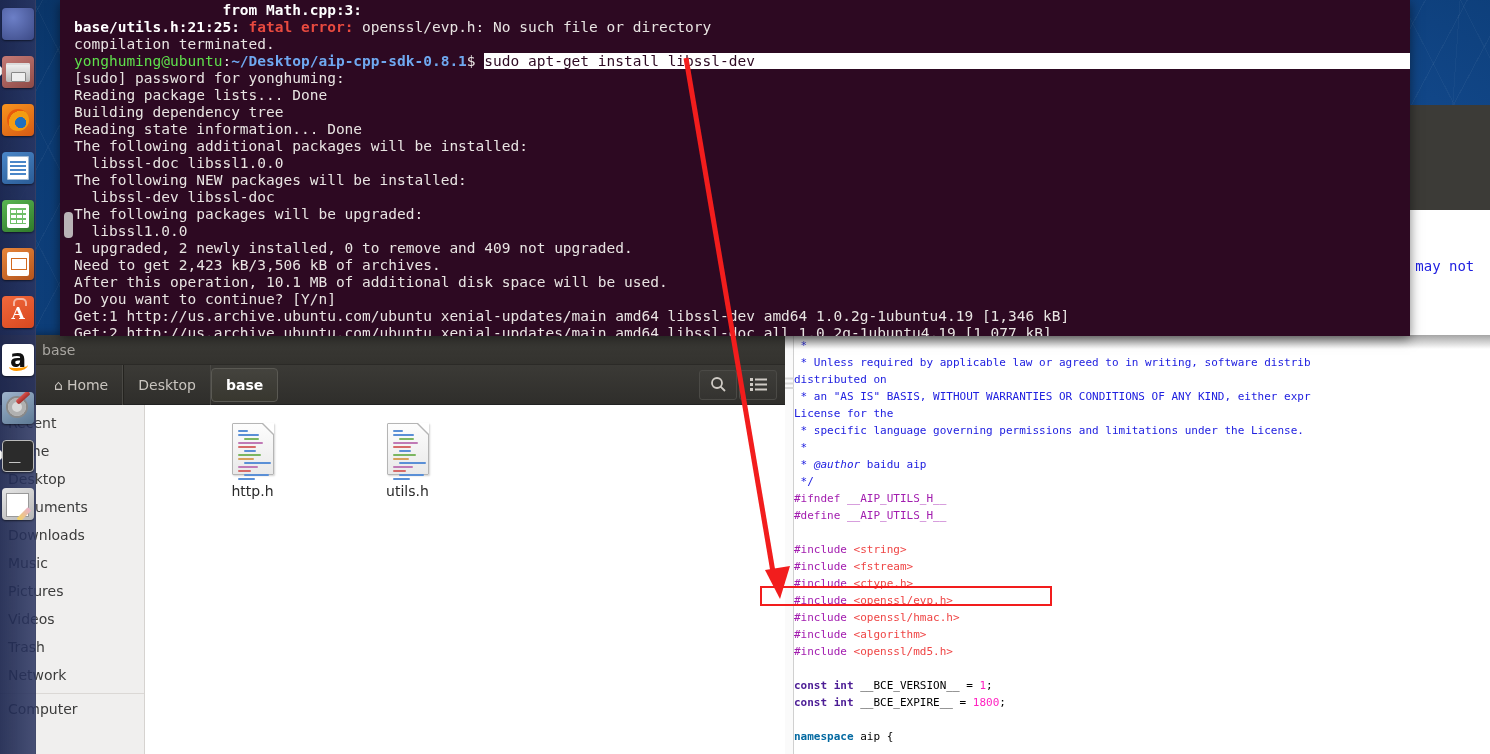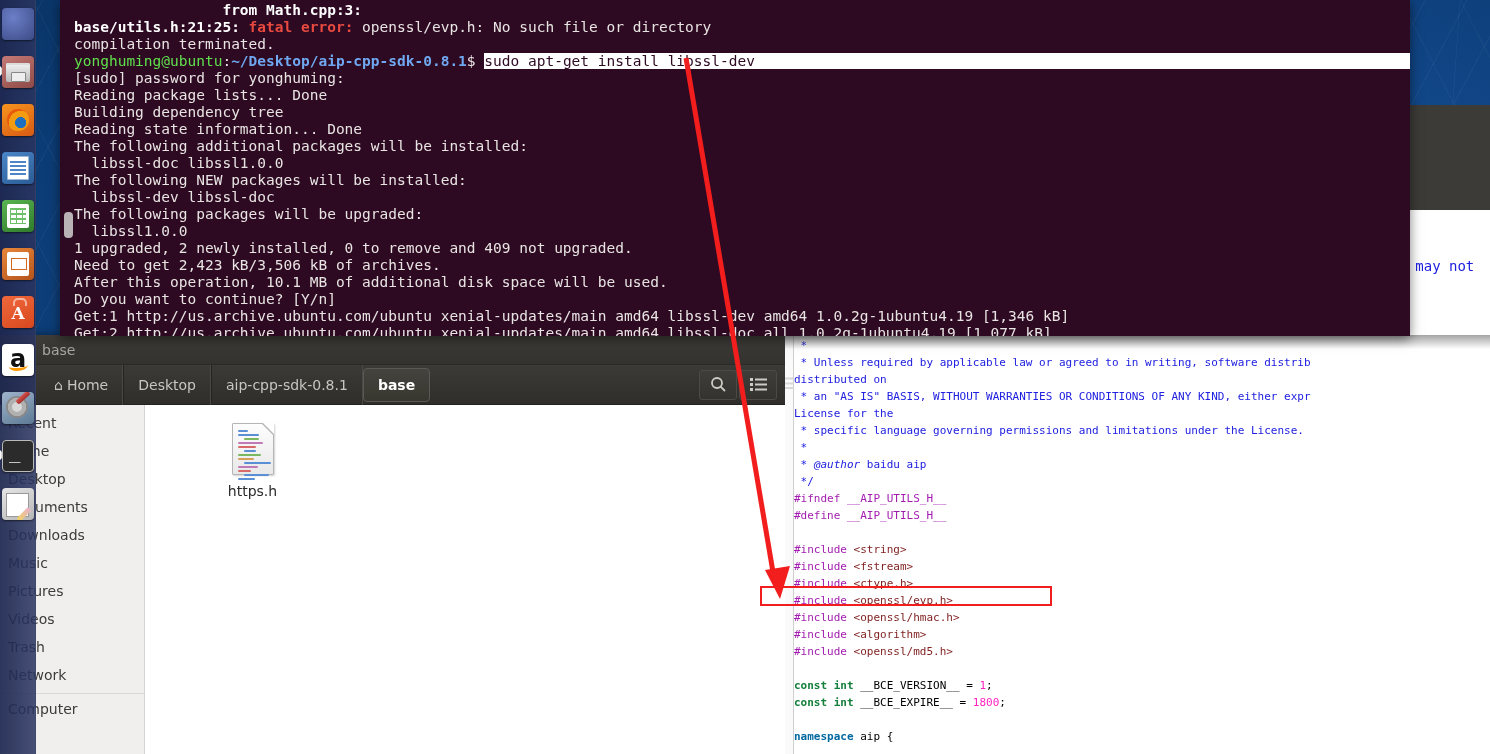--- a/index.html
+++ b/index.html
@@ -273,22 +273,22 @@
   }
   .code {
     position:absolute; left:9px; top:0; right:0;
     font-family:"DejaVu Sans Mono", monospace;
     font-size:11px; line-height:17px; white-space:pre;
     padding-top: 2px;
   }
   .c-comment { color:#2020e0; }
   .c-italic  { color:#2020e0; font-style:italic; }
   .c-pre     { color:#a21caf; }
-  .c-inc     { color:#7f1d1d;margin-top:48px; }
-  .c-kw      { color:#15803d; font-weight:bold; }
+  .c-inc     { color:#ef4444;margin-top:48px; }
+  .c-kw      { color:#4c1d95; font-weight:bold; }
   .c-plain   { color:#000000; }
   .c-num     { color:#ff20c0; }
   .c-ns      { color:#0369a1; font-weight:bold; }
 
   .hl-box {
     position:absolute; left:760px; top:586px; width:292px; height:20px;
     border:2px solid #f21d1d; z-index:45; pointer-events:none;
   }
 
   
@@ -327,23 +327,20 @@
       <span>base</span>
     </div>
     <div class="fm-toolbar">
       <div class="crumbs" id="crumbs">
           <div class="crumb">
             <span class="home-icon">⌂</span>
             <span>Home</span>
           </div>
           <div class="crumb">
             <span>Desktop</span>
-          </div>
-          <div class="crumb">
-            <span>aip-cpp-sdk-0.8.1</span>
           </div>
           <div class="crumb active">
             <span>base</span>
           </div>
         </div>
       <div class="toolbar-right">
         <div class="tbtn">
           <svg width="17" height="17" viewBox="0 0 17 17">
             <circle cx="7" cy="7" r="5" fill="none" stroke="#cfcbc5" stroke-width="1.8"></circle>
             <line x1="10.6" y1="10.6" x2="15" y2="15" stroke="#cfcbc5" stroke-width="1.8"></line>
@@ -412,21 +409,41 @@
                   <div class="fl" style="background: rgb(90, 143, 214); width: 40%; margin-left: 22%;"></div>
                   <div class="fl" style="background: rgb(123, 182, 97); width: 77%; margin-left: 0px;"></div>
                   <div class="fl" style="background: rgb(214, 160, 90); width: 54%; margin-left: 0px;"></div>
                   <div class="fl" style="background: rgb(90, 143, 214); width: 91%; margin-left: 22%;"></div>
                   <div class="fl" style="background: rgb(192, 122, 182); width: 68%; margin-left: 0px;"></div>
                   <div class="fl" style="background: rgb(214, 106, 106); width: 45%; margin-left: 0px;"></div>
                   <div class="fl" style="background: rgb(90, 143, 214); width: 82%; margin-left: 22%;"></div>
                   <div class="fl" style="background: rgb(90, 143, 214); width: 59%; margin-left: 0px;"></div>
                 </div>
               </div>
-              <div class="file-label">https.h</div>
+              <div class="file-label">http.h</div>
+            </div>
+            <div class="file-item">
+              <div class="file-glyph">
+                <div class="file-lines">
+                  <div class="fl" style="background: rgb(90, 143, 214); width: 35%; margin-left: 0px;"></div>
+                  <div class="fl" style="background: rgb(90, 143, 214); width: 72%; margin-left: 0px;"></div>
+                  <div class="fl" style="background: rgb(123, 182, 97); width: 49%; margin-left: 22%;"></div>
+                  <div class="fl" style="background: rgb(192, 122, 182); width: 86%; margin-left: 0px;"></div>
+                  <div class="fl" style="background: rgb(214, 106, 106); width: 63%; margin-left: 0px;"></div>
+                  <div class="fl" style="background: rgb(90, 143, 214); width: 40%; margin-left: 22%;"></div>
+                  <div class="fl" style="background: rgb(123, 182, 97); width: 77%; margin-left: 0px;"></div>
+                  <div class="fl" style="background: rgb(214, 160, 90); width: 54%; margin-left: 0px;"></div>
+                  <div class="fl" style="background: rgb(90, 143, 214); width: 91%; margin-left: 22%;"></div>
+                  <div class="fl" style="background: rgb(192, 122, 182); width: 68%; margin-left: 0px;"></div>
+                  <div class="fl" style="background: rgb(214, 106, 106); width: 45%; margin-left: 0px;"></div>
+                  <div class="fl" style="background: rgb(90, 143, 214); width: 82%; margin-left: 22%;"></div>
+                  <div class="fl" style="background: rgb(90, 143, 214); width: 59%; margin-left: 0px;"></div>
+                </div>
+              </div>
+              <div class="file-label">utils.h</div>
             </div>
           </div>
       </div>
     </div>
   </div>
 
   <div class="editor">
     <div class="editor-gutter"></div>
     <div class="code" id="code-lines"><div><span class="c-comment"> *</span></div><div><span class="c-comment"> * Unless required by applicable law or agreed to in writing, software distrib</span></div><div><span class="c-comment">distributed on</span></div><div><span class="c-comment"> * an "AS IS" BASIS, WITHOUT WARRANTIES OR CONDITIONS OF ANY KIND, either expr</span></div><div><span class="c-comment">License for the</span></div><div><span class="c-comment"> * specific language governing permissions and limitations under the License.</span></div><div><span class="c-comment"> *</span></div><div><span class="c-comment"> * </span><span class="c-italic">@author</span><span class="c-comment"> baidu aip</span></div><div><span class="c-comment"> */</span></div><div><span class="c-pre">#ifndef __AIP_UTILS_H__</span></div><div><span class="c-pre">#define __AIP_UTILS_H__</span></div><div>&nbsp;</div><div><span class="c-pre">#include </span><span class="c-inc">&lt;string&gt;</span></div><div><span class="c-pre">#include </span><span class="c-inc">&lt;fstream&gt;</span></div><div><span class="c-pre">#include </span><span class="c-inc">&lt;ctype.h&gt;</span></div><div><span class="c-pre">#include </span><span class="c-inc">&lt;openssl/evp.h&gt;</span></div><div><span class="c-pre">#include </span><span class="c-inc">&lt;openssl/hmac.h&gt;</span></div><div><span class="c-pre">#include </span><span class="c-inc">&lt;algorithm&gt;</span></div><div><span class="c-pre">#include </span><span class="c-inc">&lt;openssl/md5.h&gt;</span></div><div>&nbsp;</div><div><span class="c-kw">const int </span><span class="c-plain">__BCE_VERSION__ = </span><span class="c-num">1</span><span class="c-plain">;</span></div><div><span class="c-kw">const int </span><span class="c-plain">__BCE_EXPIRE__ = </span><span class="c-num">1800</span><span class="c-plain">;</span></div><div>&nbsp;</div><div><span class="c-ns">namespace</span><span class="c-plain"> aip {</span></div></div>
     <div class="editor-fade"></div>

